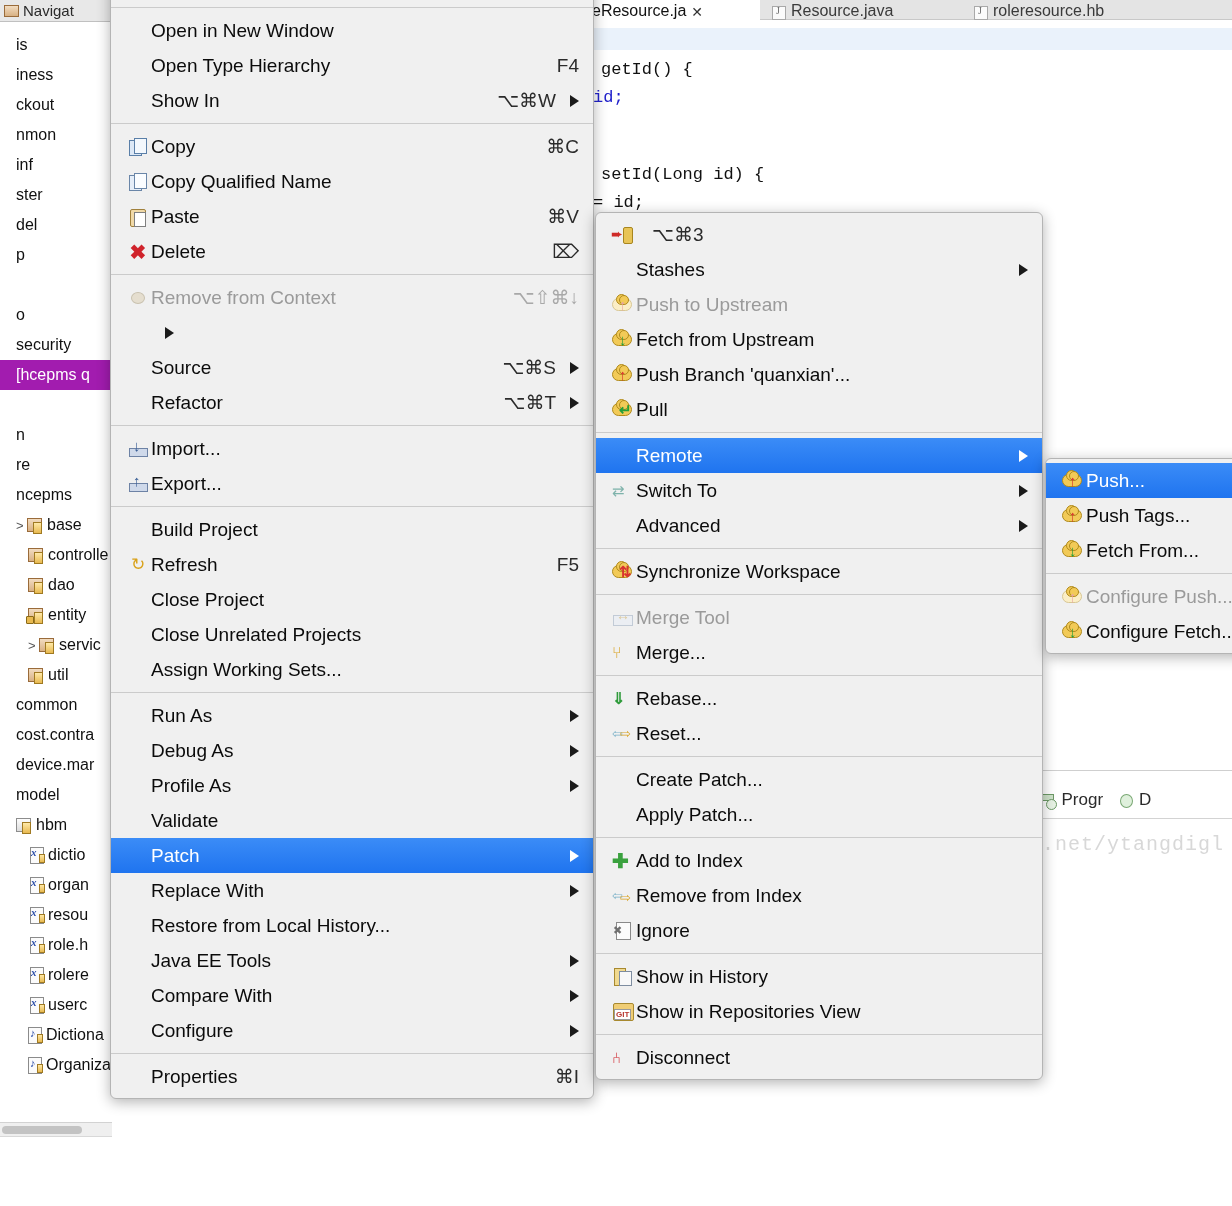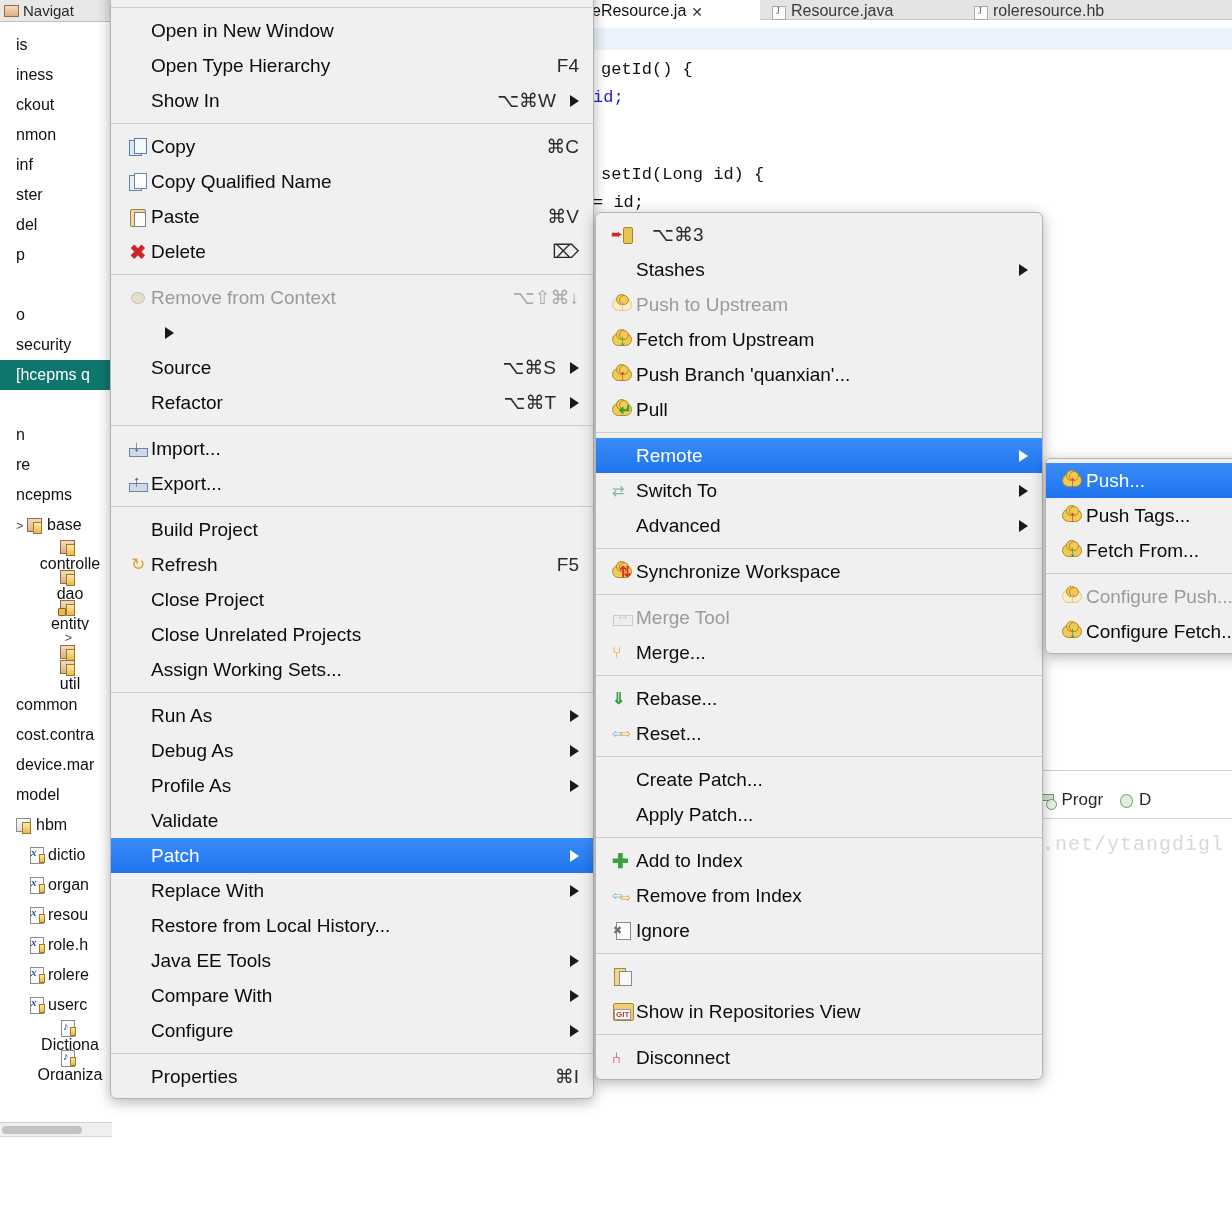--- a/index.html
+++ b/index.html
@@ -23,25 +23,25 @@
     display: flex; align-items: center; gap: 4px;
     padding-left: 4px; font-size: 15px; color: #2a2a2a;
     white-space: nowrap;
   }
   .explorer-body { position: relative; padding-top: 8px; }
   .tree-row {
     height: 30px; display: flex; align-items: center;
     font-size: 16px; color: #101010; white-space: nowrap;
     padding-left: 2px; overflow: hidden;
   }
-  .tree-row.sel { background: #0f766e; color: #ffffff; }
+  .tree-row.sel { background: #a21caf; color: #ffffff; }
   .tree-row .tw { width: 11px; flex: 0 0 11px; font-size: 13px; color: #555; }
   .tree-row .ic { flex: 0 0 auto; margin-right: 3px; display:inline-block; }
   .indent1 { padding-left: 16px; }
-  .indent2 { padding-left: 28px; flex-direction: column; }
+  .indent2 { padding-left: 28px; }
   .indent3 { padding-left: 30px; }
 
   
   .ico-pkg { width: 17px; height: 15px; position: relative; }
   .ico-pkg::before {
     content:""; position:absolute; left:0; top:0; width:13px; height:12px;
     background:
       linear-gradient(#f2dcc0,#d8b184);
     border:1px solid #9a6b3a;
   }
@@ -807,20 +807,21 @@
         <span class="mi-icon">
           <span class="g g-ign"></span>
         </span>
         <span class="mi-label">Ignore</span>
       </div>
       <div class="sep"></div>
       <div class="mi">
         <span class="mi-icon">
           <span class="g g-hist"></span>
         </span>
+        <span class="mi-label">Show in History</span>
       </div>
       <div class="mi">
         <span class="mi-icon">
           <span class="g g-repo"></span>
         </span>
         <span class="mi-label">Show in Repositories View</span>
       </div>
       <div class="sep"></div>
       <div class="mi">
         <span class="mi-icon">

